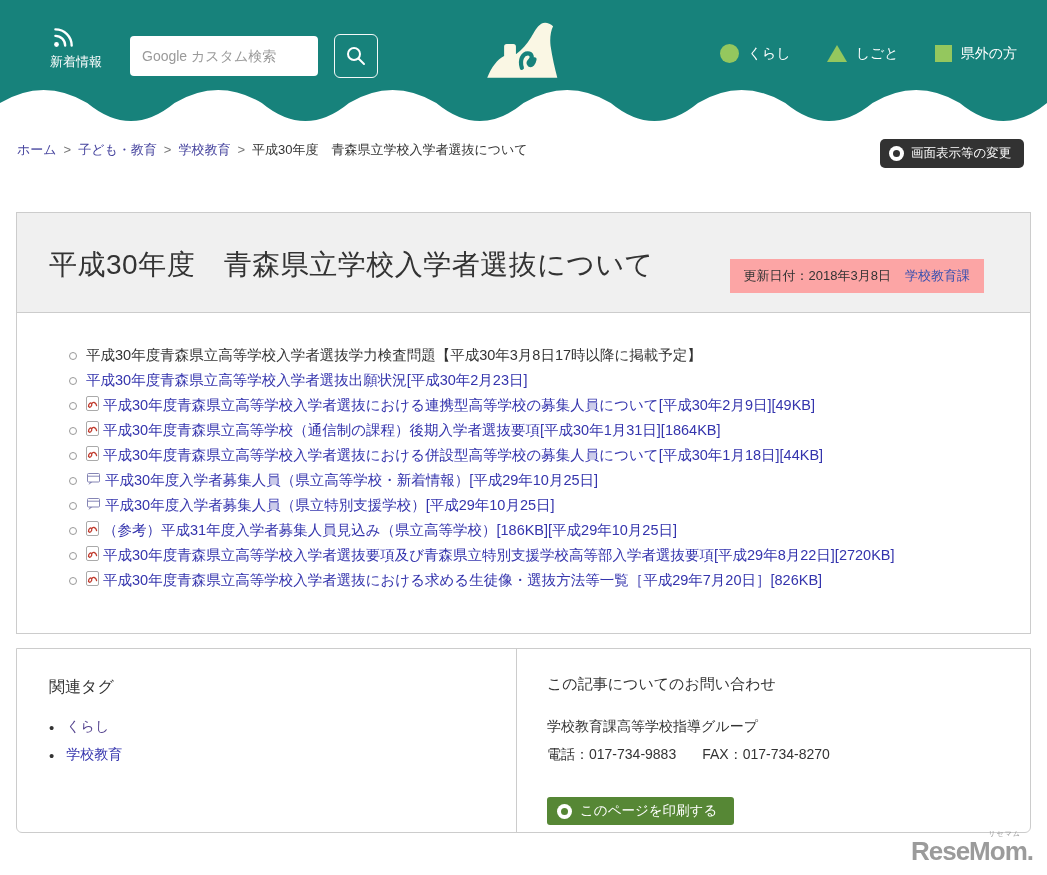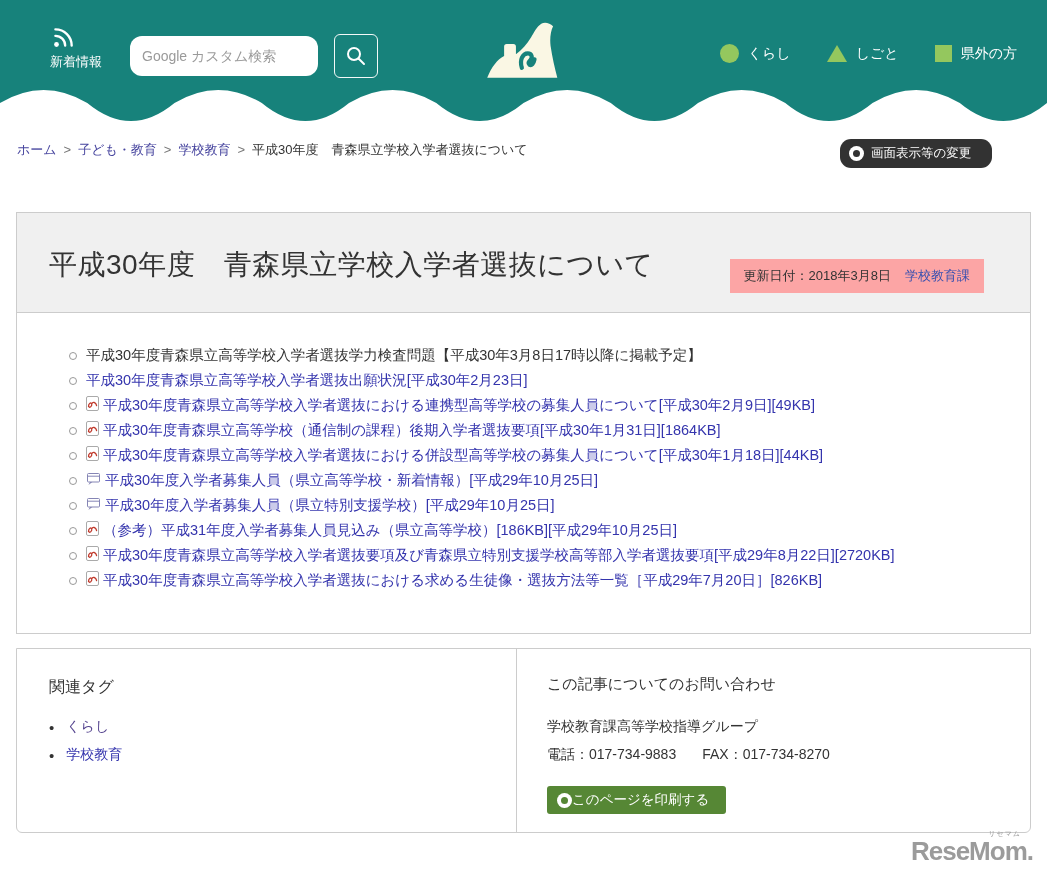--- a/index.html
+++ b/index.html
@@ -8,39 +8,39 @@
   .page { position:relative; width:1047px; height:875px; background:#fff; overflow:hidden; }
 
   
   .header-band { position:absolute; left:0; top:0; width:1047px; height:88px; background:#17827B; }
   .header-wave { position:absolute; left:0; top:88px; width:1047px; height:36px; display:block; }
 
   .newinfo { position:absolute; left:50px; top:26px; width:60px; display:flex; flex-direction:column; align-items:flex-start; cursor:pointer; }
   .newinfo svg { width:26px; height:24px; }
   .newinfo-label { color:#fff; font-size:13px; margin-top:3px; white-space:nowrap; }
 
-  .search-input { position:absolute; left:130px; top:36px; width:188px; height:40px; border:none; border-radius:12px; background:#fff; font-size:14px; padding:4px 12px; color:#333; font-family:inherit; }
+  .search-input { position:absolute; left:130px; top:36px; width:188px; height:40px; border:none; border-radius:4px; background:#fff; font-size:14px; padding:4px 12px; color:#333; font-family:inherit; }
   .search-input::placeholder { color:#9a9a9a; }
   .search-btn { position:absolute; left:334px; top:34px; width:44px; height:44px; border:1.5px solid rgba(255,255,255,.95); border-radius:6px; background:transparent; cursor:pointer; display:flex; align-items:center; justify-content:center; }
 
   .pref-logo { position:absolute; left:483px; top:18px; width:76px; height:64px; }
 
   .header-nav { position:absolute; right:30px; top:44px; display:flex; align-items:center; gap:36px; }
   .nav-item { display:flex; align-items:center; gap:9px; color:#fff; font-size:14px; cursor:pointer; white-space:nowrap; }
   .shape-circle { width:19px; height:19px; border-radius:50%; background:#94C75E; }
   .shape-triangle { width:0; height:0; border-left:10px solid transparent; border-right:10px solid transparent; border-bottom:17px solid #94C75E; }
   .shape-square { width:17px; height:17px; background:#94C75E; }
 
   
   .breadcrumb { position:absolute; left:17px; top:141px; font-size:13px; color:#555; }
   .breadcrumb a { color:#46449E; text-decoration:none; cursor:pointer; }
   .bc-sep { color:#777; margin:0 7px; }
   .bc-current { color:#333; }
 
-  .display-btn { position:absolute; left:840px; top:139px; height:29px; background:#323232; color:#fff; border:none; border-radius:11px; font-size:12.5px; display:flex; align-items:center; gap:7px; padding:0 21px 0 9px; cursor:pointer; font-family:inherit; }
+  .display-btn { position:absolute; left:880px; top:139px; height:29px; background:#323232; color:#fff; border:none; border-radius:5px; font-size:12.5px; display:flex; align-items:center; gap:7px; padding:0 13px 0 9px; cursor:pointer; font-family:inherit; }
   .target-icon { width:15px; height:15px; border-radius:50%; background:#fff; position:relative; flex:0 0 auto; }
   .target-icon::after { content:""; position:absolute; left:4px; top:4px; width:7px; height:7px; border-radius:50%; background:#323232; }
   .target-icon.green::after { background:#568735; }
 
   
   .article-panel { position:absolute; left:16px; top:212px; width:1015px; border:1px solid #ccc; background:#fff; }
   .title-band { position:relative; background:#F0F0F0; border-bottom:1px solid #ccc; height:100px; }
   .page-title { position:absolute; left:32px; top:33px; font-size:28px; font-weight:500; color:#333; letter-spacing:.5px; white-space:nowrap; }
   .update-box { position:absolute; right:46px; top:46px; background:#fca5a5; padding:8px 14px; font-size:13px; white-space:nowrap; }
   .update-box a { color:#3A51B0; text-decoration:none; margin-left:14px; cursor:pointer; }
@@ -62,21 +62,21 @@
   .tag-list li { margin-bottom:10px; font-size:14px; display:flex; align-items:center; }
   .tag-list li::before { content:"•"; color:#333; margin-right:12px; font-size:15px; }
   .tag-link { text-decoration:none; cursor:pointer; color:#3434AD; }
   .tag-link.visited { color:#55448F; }
 
   .contact-col { flex:1; padding:26px 30px; position:relative; }
   .contact-heading { font-size:15px; font-weight:400; color:#333;font-family:Liberation Serif, serif; }
   .contact-group { font-size:14px; margin-top:24px; }
   .contact-phone { font-size:14px; margin-top:10px; }
   .contact-phone .fax { margin-left:26px; }
-  .print-btn { margin-top:22px; background:#568735; color:#fff; border:none; border-radius:3px; height:28px; display:flex; align-items:center; padding:0 17px 0 10px; font-size:13.5px; cursor:pointer; font-family:inherit; }
+  .print-btn { margin-top:33px; background:#568735; color:#fff; border:none; border-radius:3px; height:28px; display:flex; align-items:center; gap:8px; padding:0 17px 0 10px; font-size:13.5px; cursor:pointer; font-family:inherit; }
 
   
   .watermark { position:absolute; right:14px; top:836px; color:#9B9B9B; font-weight:bold; font-size:26px; letter-spacing:-1px; }
   .watermark .ruby { position:absolute; right:12px; top:-7px; font-size:7px; font-weight:400; letter-spacing:1px; }
 </style>
 </head>
 <body>
 
 <div class="page">
 

